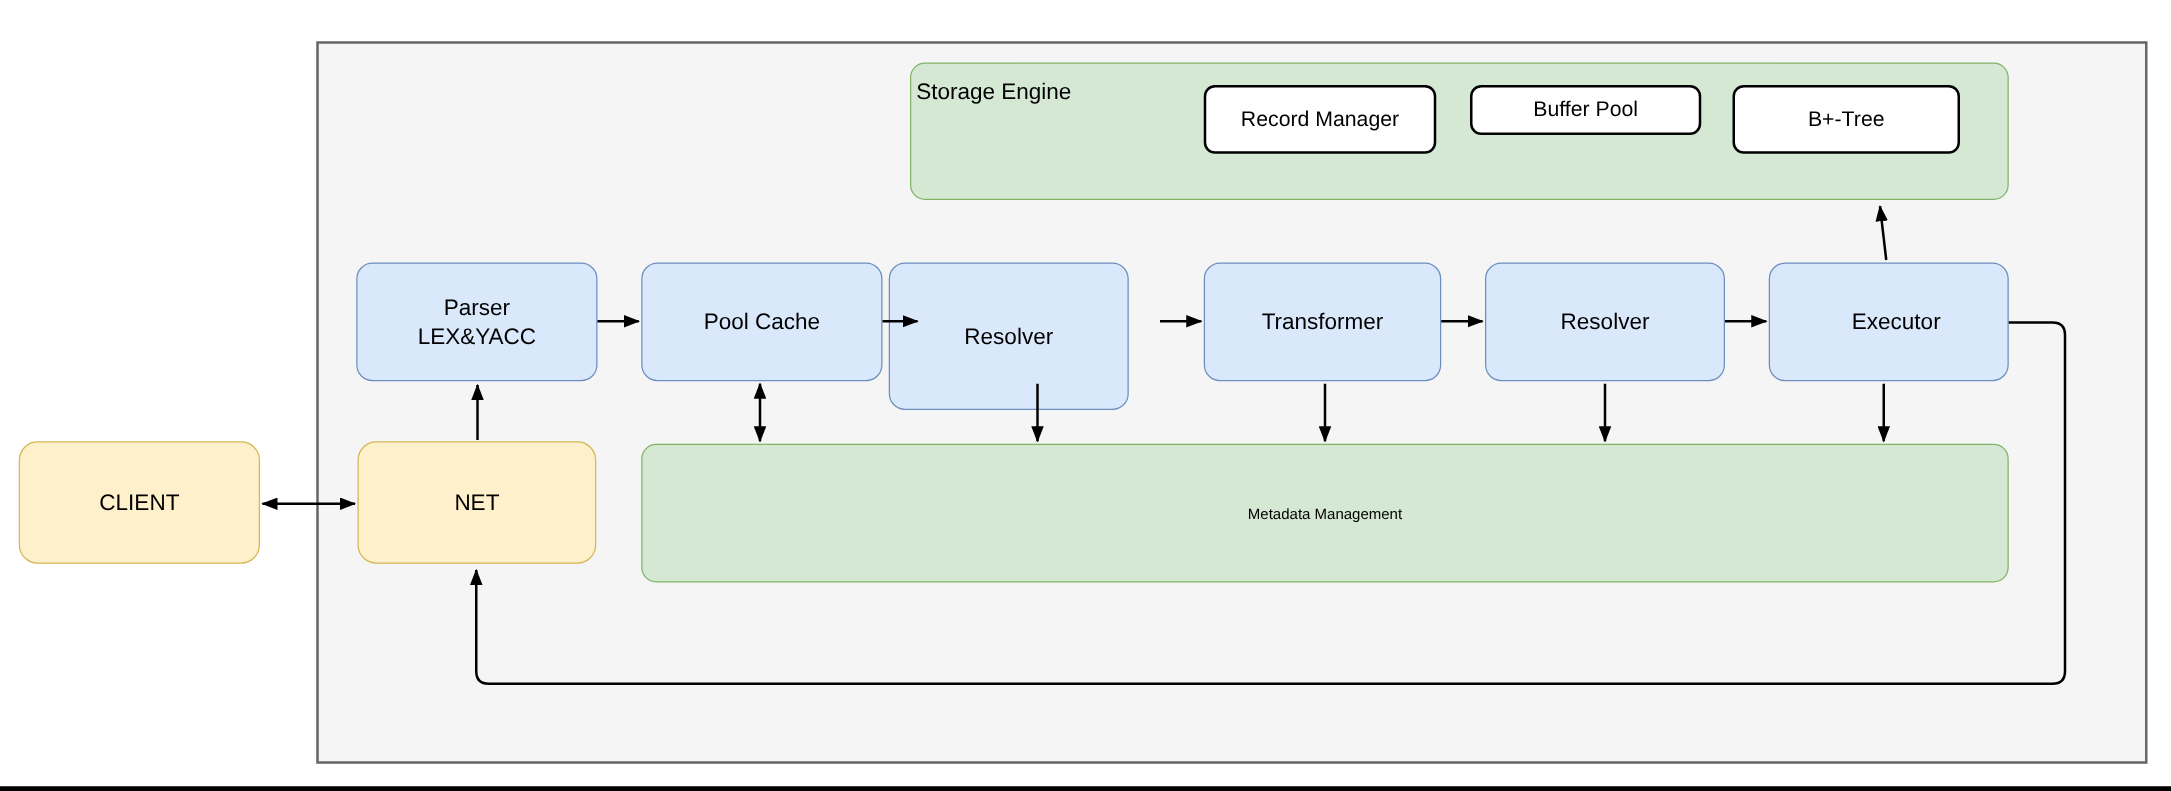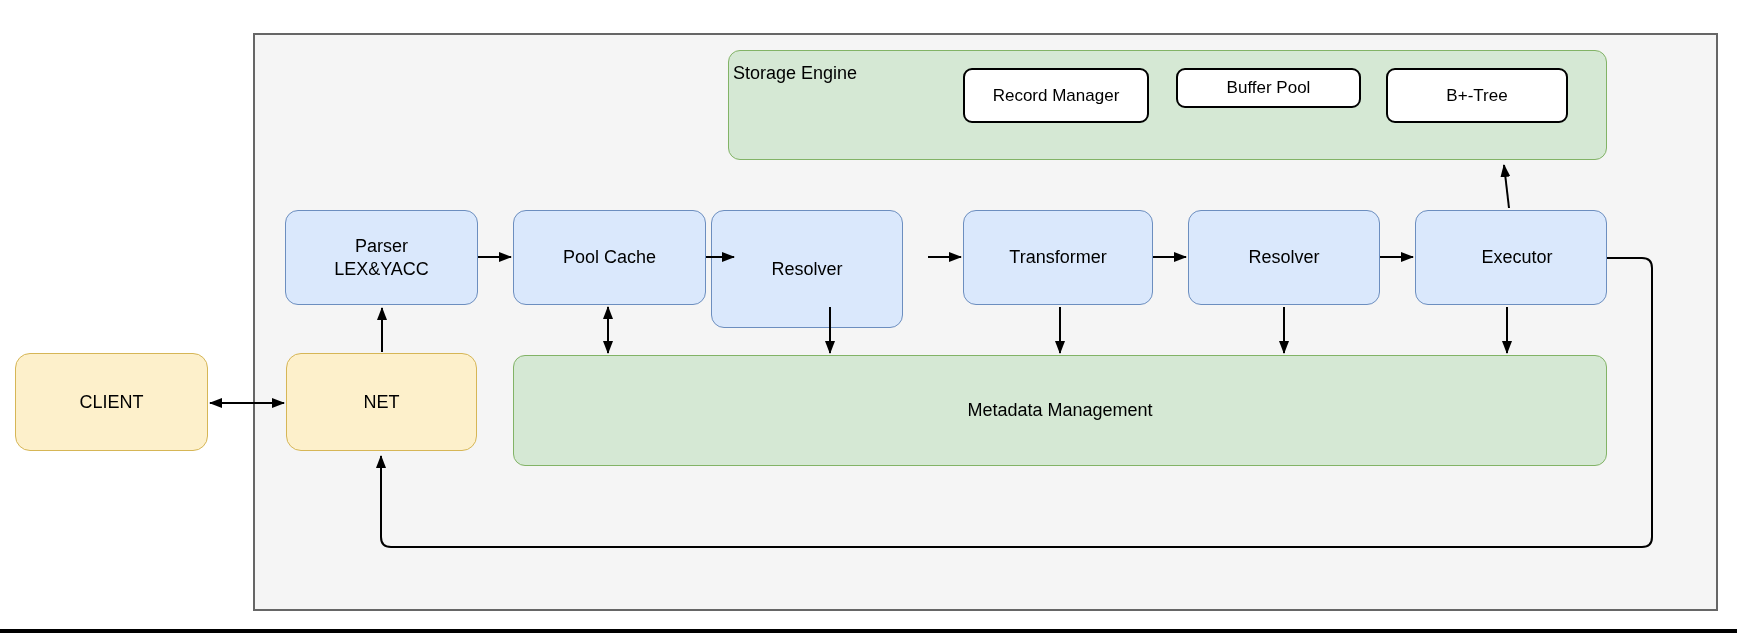--- a/index.html
+++ b/index.html
@@ -51,21 +51,21 @@
     display:flex; align-items:center; justify-content:center;
     font-size:17px;
   }
   .container-label{
     position:absolute; left:4px; top:12px;
     font-size:18px; white-space:nowrap;
   }
   .center-label{
     position:absolute; inset:0;
     display:flex; align-items:center; justify-content:center;
-    font-size:18px;
+    font-size:12px;
   }
   .edges{position:absolute; left:0; top:0; pointer-events:none;}
   .bottom-bar{position:absolute; left:0; top:629px; width:1737px; height:4px; background:#000;}
 </style>
 </head>
 <body>
 
 <div class="canvas">
 
   <div class="frame" style="left:253px; top:33px; width:1465px; height:578px;"></div>

